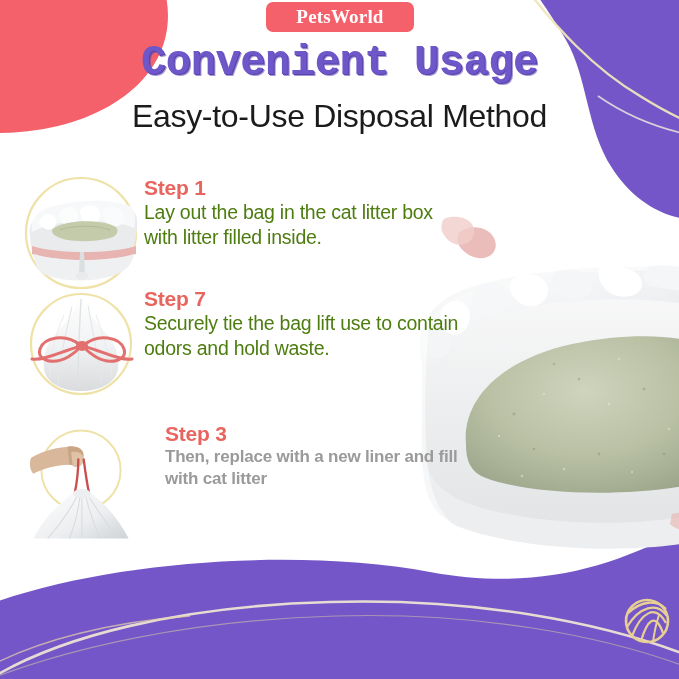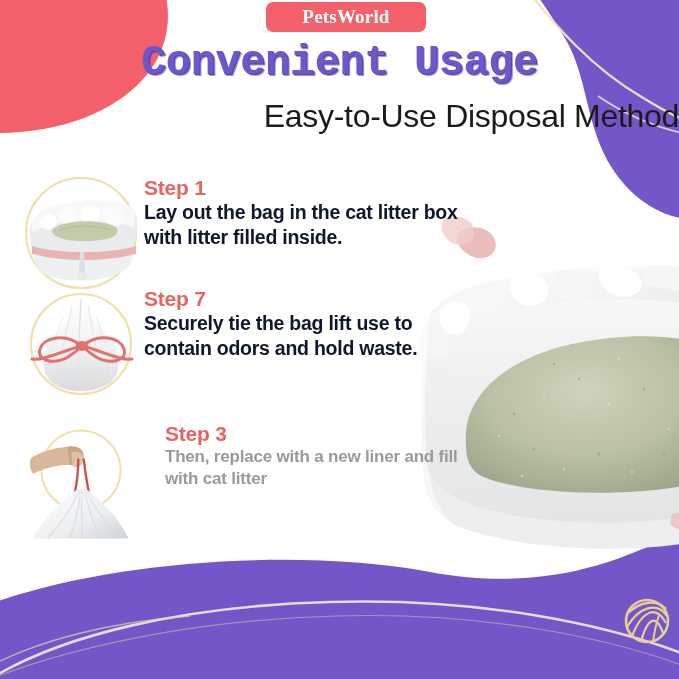--- a/index.html
+++ b/index.html
@@ -11,21 +11,21 @@
   }
   #infographic{
     position:absolute;inset:0;width:679px;height:679px;
     background:#ffffff;overflow:hidden;
   }
   .deco-svg{position:absolute;left:0;top:0;width:679px;height:679px;pointer-events:none;}
 
   
   .logo-badge{
     position:absolute;left:266px;top:2px;
-    width:160px;height:30px;
+    width:148px;height:30px;
     background:#F4616B;
     border-radius:7px;
     display:flex;align-items:center;justify-content:center;
     z-index:40;
   }
   .logo-badge span{
     font-family:"Liberation Serif", serif;
     font-weight:bold;
     font-size:19px;
     letter-spacing:.2px;
@@ -42,21 +42,21 @@
     font-weight:bold;
     font-size:42px;
     line-height:1;
     color:#6E57C8;
     letter-spacing:-0.4px;
     z-index:40;
     text-shadow:1px 1px 0 #5A43AE, 2px 2px 0 rgba(90,67,174,.55);
   }
   .subtitle{
     position:absolute;left:0;top:98px;width:679px;
-    text-align:right;
+    text-align:center;
     font-family:"Liberation Sans", sans-serif;
     font-weight:400;
     font-size:32px;
     line-height:1.15;
     color:#1b1b1b;
     letter-spacing:-0.3px;
     z-index:40;
   }
 
   
@@ -78,24 +78,24 @@
     font-family:"Liberation Sans", sans-serif;
     font-weight:bold;
     font-size:21px;
     color:#E8655F;
     line-height:1.1;
     margin:0 0 1px 0;
     letter-spacing:-0.2px;
   }
   .step-body{
     font-family:"Liberation Sans", sans-serif;
-    font-weight:700;
+    font-weight:400;
     font-size:19.5px;
     line-height:1.28;
-    color:#0f172a;
+    color:#4d7c0f;
     margin:0;
     letter-spacing:-0.25px;
   }
   .step-note{
     font-family:"Liberation Sans", sans-serif;
     font-weight:700;
     font-size:17px;
     line-height:1.28;
     color:#9a9a9a;
     margin:1px 0 0 0;

